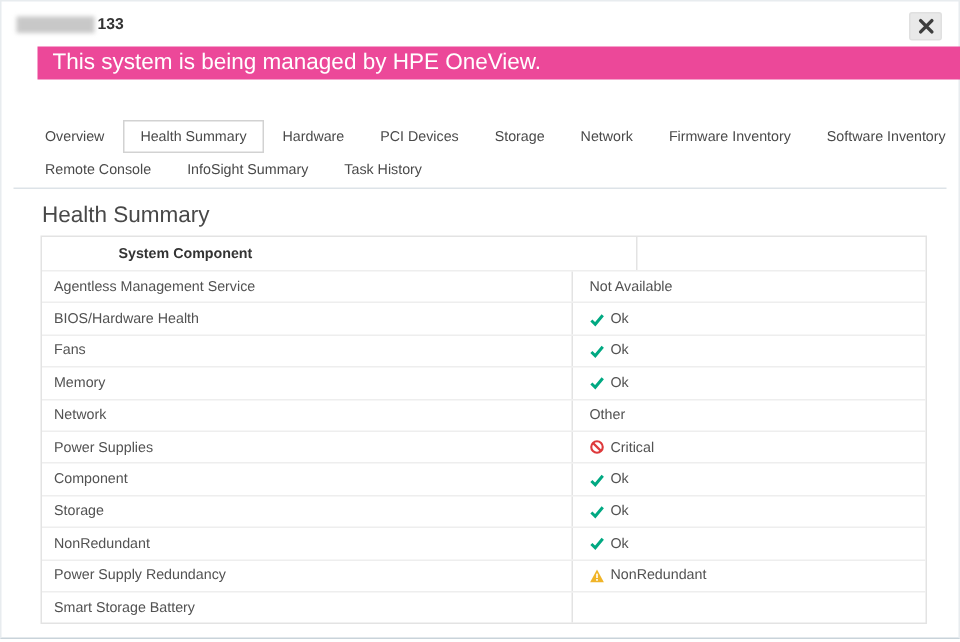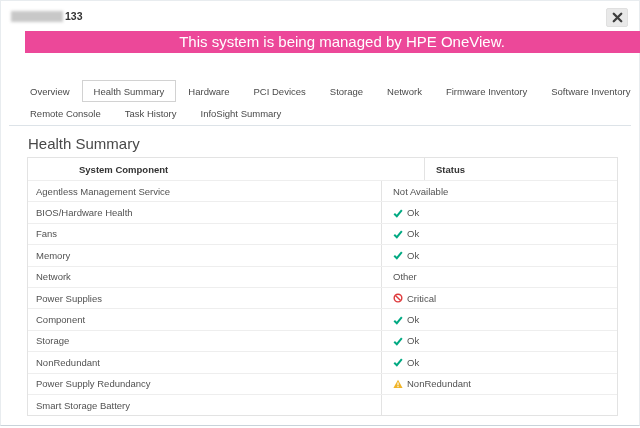--- a/index.html
+++ b/index.html
@@ -10,21 +10,20 @@
     background: #ffffff;
     color: #4a4a4a;
     overflow: hidden;
   }
   .dialog {
     position: absolute; left: 0; top: 0;
     width: 640px; height: 426px;
     background: #fff;
     border: 1px solid #e8ecef;
     border-bottom: 1px solid #c9d3da;
-    text-align: center;
   }
   
   .titlebar {
     position: absolute; left: 10px; top: 6px; height: 18px;
     display: flex; align-items: center;
     font-size: 10.5px; color: #333; font-weight: bold;
   }
   .redact {
     display: inline-block; width: 52px; height: 11px;
     background: #c8c8c8; filter: blur(1.5px);
@@ -112,33 +111,32 @@
       <div class="tab">Hardware</div>
       <div class="tab">PCI Devices</div>
       <div class="tab">Storage</div>
       <div class="tab">Network</div>
       <div class="tab">Firmware Inventory</div>
       <div class="tab">Software Inventory</div>
 
     </div>
     <div class="tabs-row">
       <div class="tab">Remote Console</div>
+      <div class="tab">InfoSight Summary</div>
       <div class="tab">Task History</div>
-      <div class="tab">InfoSight Summary</div>
     </div>
   </div>
   <div class="tabs-divider"></div>
 
   <div class="heading">Health Summary</div>
 
   <div class="table">
 
     <div class="trow header">
       <div class="c1">System Component</div>
-      <div class="c2">Status</div>
     </div>
 
     <div class="trow">
       <div class="c1">Agentless Management Service</div>
       <div class="c2">
         <span>Not Available</span>
       </div>
     </div>
 
     <div class="trow">

